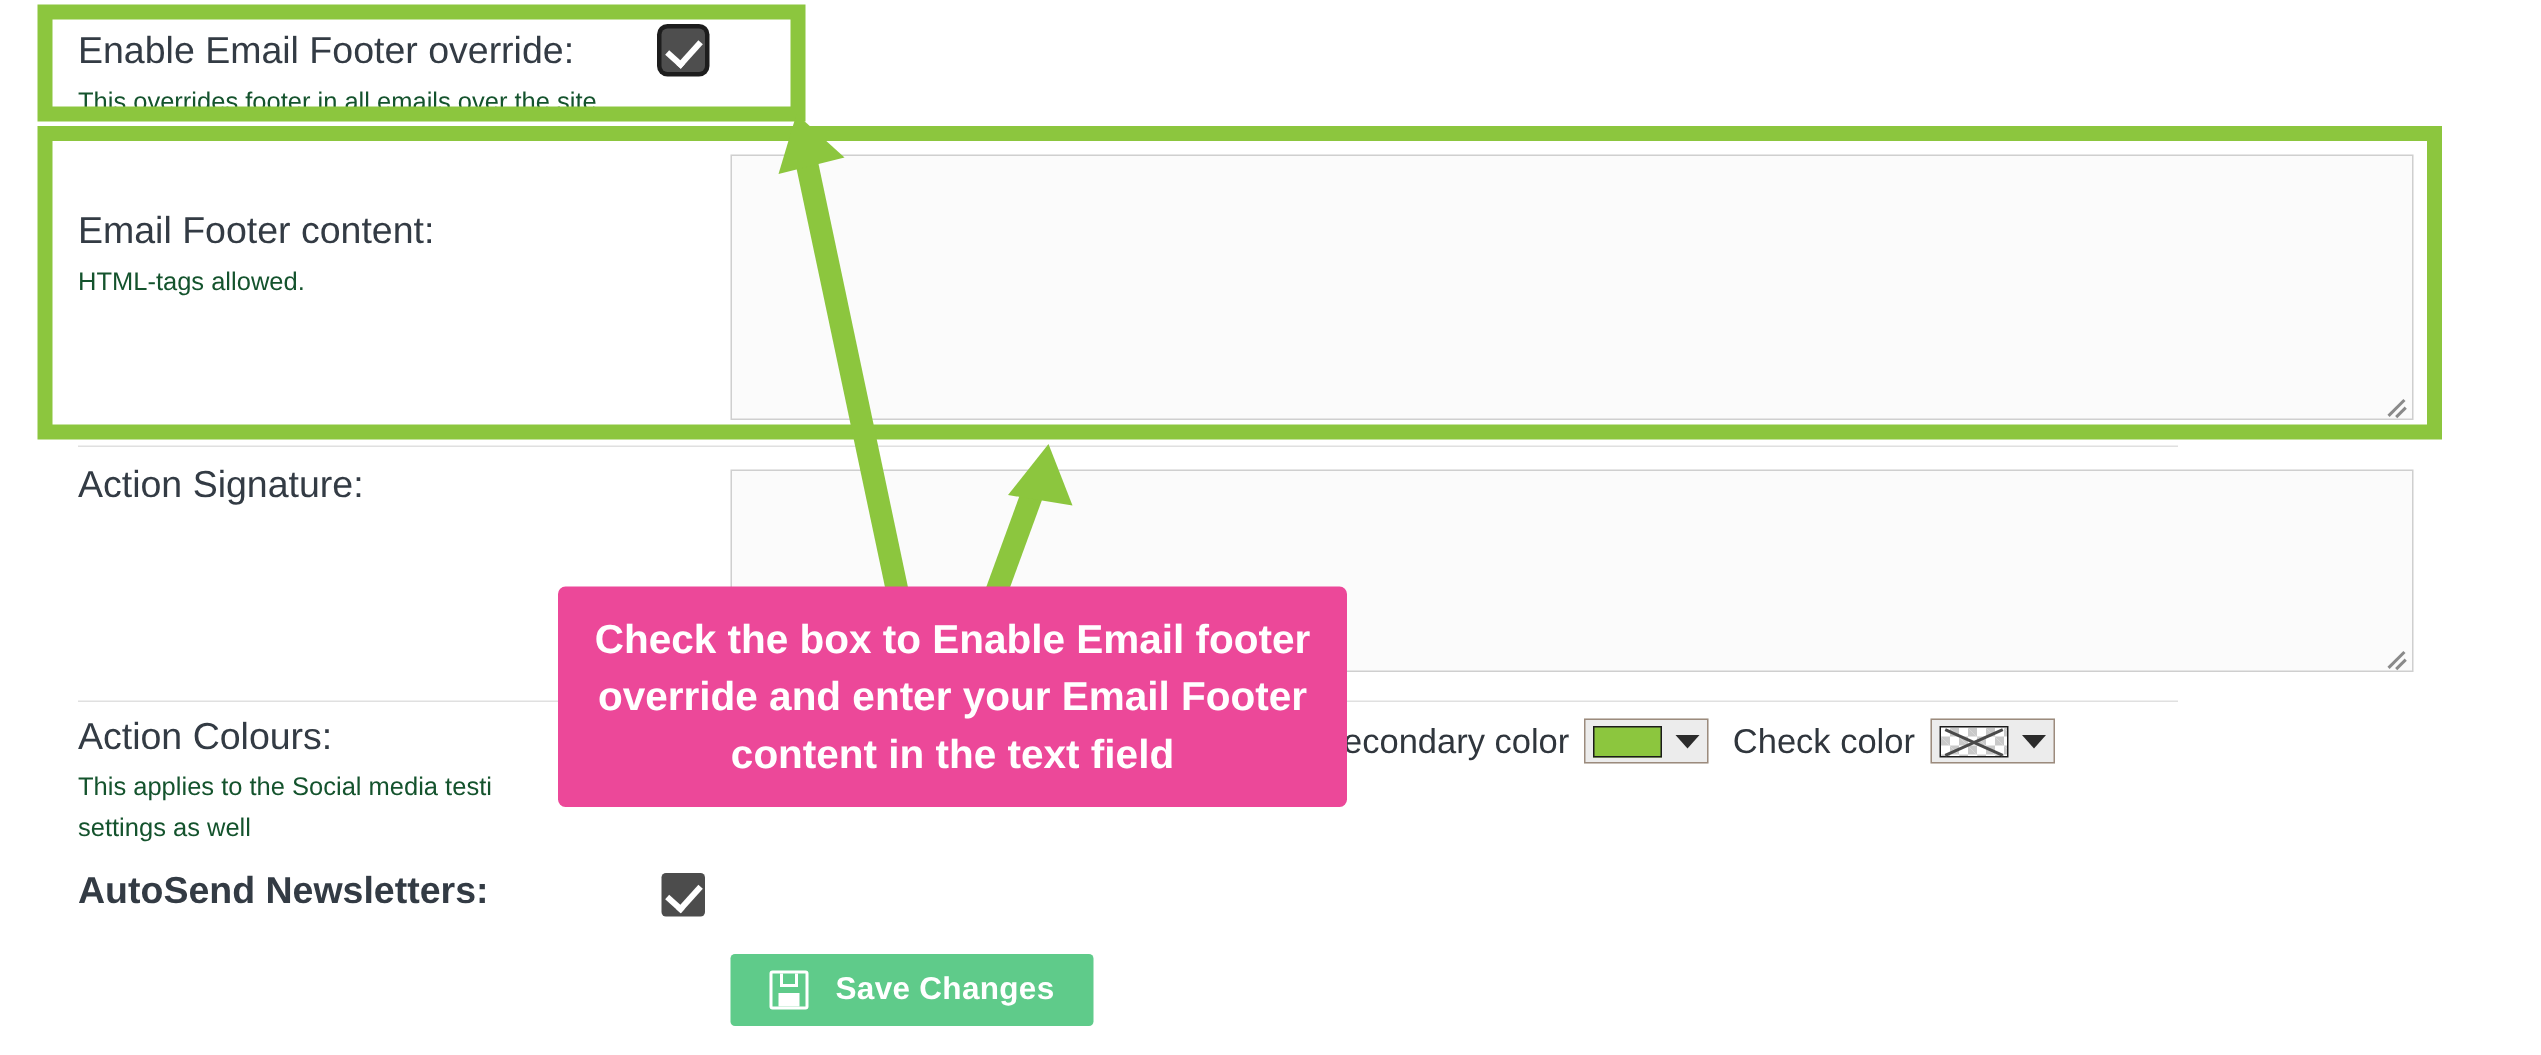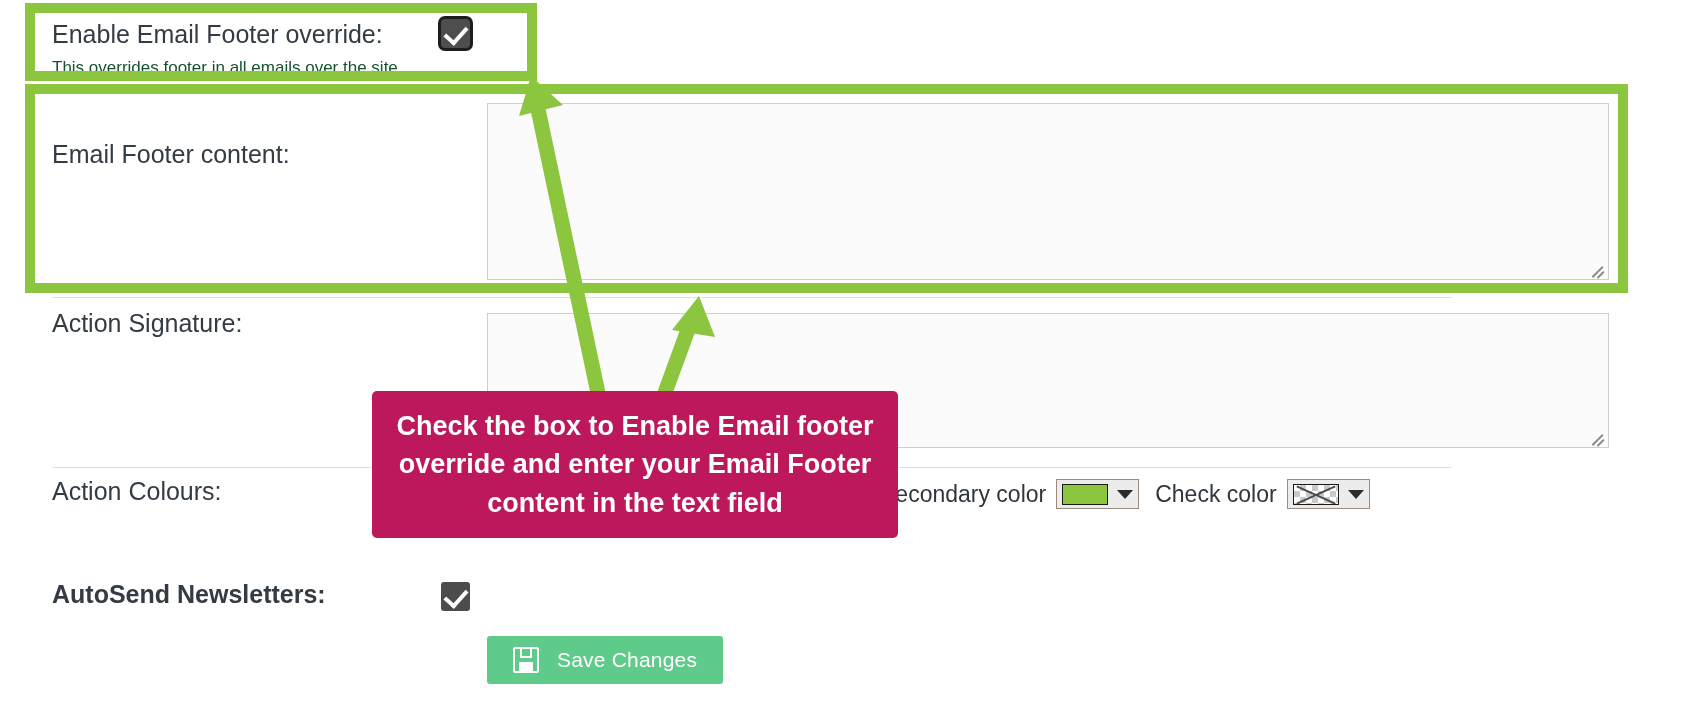--- a/index.html
+++ b/index.html
@@ -172,21 +172,21 @@
     background: #5fcb8a;
     border: none;
     border-radius: 3px;
     padding: 0 26px;
     height: 48px;
     cursor: pointer;
   }
   .save-btn .label {
     font-size: 21px;
     color: #ffffff;
-    font-weight: 400;
+    font-weight: 700;
     letter-spacing: .2px;
   }
   .save-icon {
     width: 26px;
     height: 26px;
     position: relative;
     border: 2px solid #ffffff;
     border-radius: 2px;
     box-sizing: border-box;
   }
@@ -252,20 +252,21 @@
     <div class="checkbox" style="left:441px;top:7px;">
       <span class="tick"></span>
     </div>
   </div>
 
   <div class="sep" style="top:84px;"></div>
 
   <div class="row" style="top:92px;">
     <div class="label-col" style="top:4px;margin-top:44px;">
       <div class="field-label">Email Footer content:</div>
+      <div class="field-hint">HTML-tags allowed.</div>
     </div>
   </div>
   <div class="textarea" style="left:487px;top:103px;width:1122px;height:177px;">
     <span class="resize-grip">
         <i></i>
         <i></i>
       </span>
   </div>
 
   <div class="sep" style="top:297px;"></div>
@@ -280,20 +281,22 @@
         <i></i>
         <i></i>
       </span>
   </div>
 
   <div class="sep" style="top:467px;"></div>
 
   <div class="row" style="top:477px;">
     <div class="label-col" style="top:0px;">
       <div class="field-label">Action Colours:</div>
+      <div class="field-hint">This applies to the Social media testi</div>
+      <div class="field-hint" style="margin-top:2px;">settings as well</div>
     </div>
   </div>
 
   <div class="color-row" style="left:880px;top:479px;">
     <span class="color-label">Secondary color</span>
     <span class="picker">
       <span class="swatch" id="swatch-secondary" style="background: rgb(140, 198, 62);"></span>
       <span class="caret"></span>
     </span>
     <span class="color-label">Check color</span>
@@ -326,15 +329,15 @@
       <path d="M 602,412 L 535,95" stroke="#8CC63E" stroke-width="15" fill="none" stroke-linecap="butt"></path>
       <path d="M 531,76 L 519,116 L 563,105 Z" fill="#8CC63E"></path>
     </g>
 
     <g>
       <path d="M 655,420 L 693,316" stroke="#8CC63E" stroke-width="15" fill="none" stroke-linecap="butt"></path>
       <path d="M 699,296 L 672,330 L 715,337 Z" fill="#8CC63E"></path>
     </g>
   </svg>
 
-  <div class="callout" style="left: 372px; top: 391px; width: 526px; background: #be185d;">Check the box to Enable Email footer override and enter your Email Footer content in the text field</div>
+  <div class="callout" style="left: 372px; top: 391px; width: 526px; background: #ec4899;">Check the box to Enable Email footer override and enter your Email Footer content in the text field</div>
 
 </div>
 
 </body></html>

